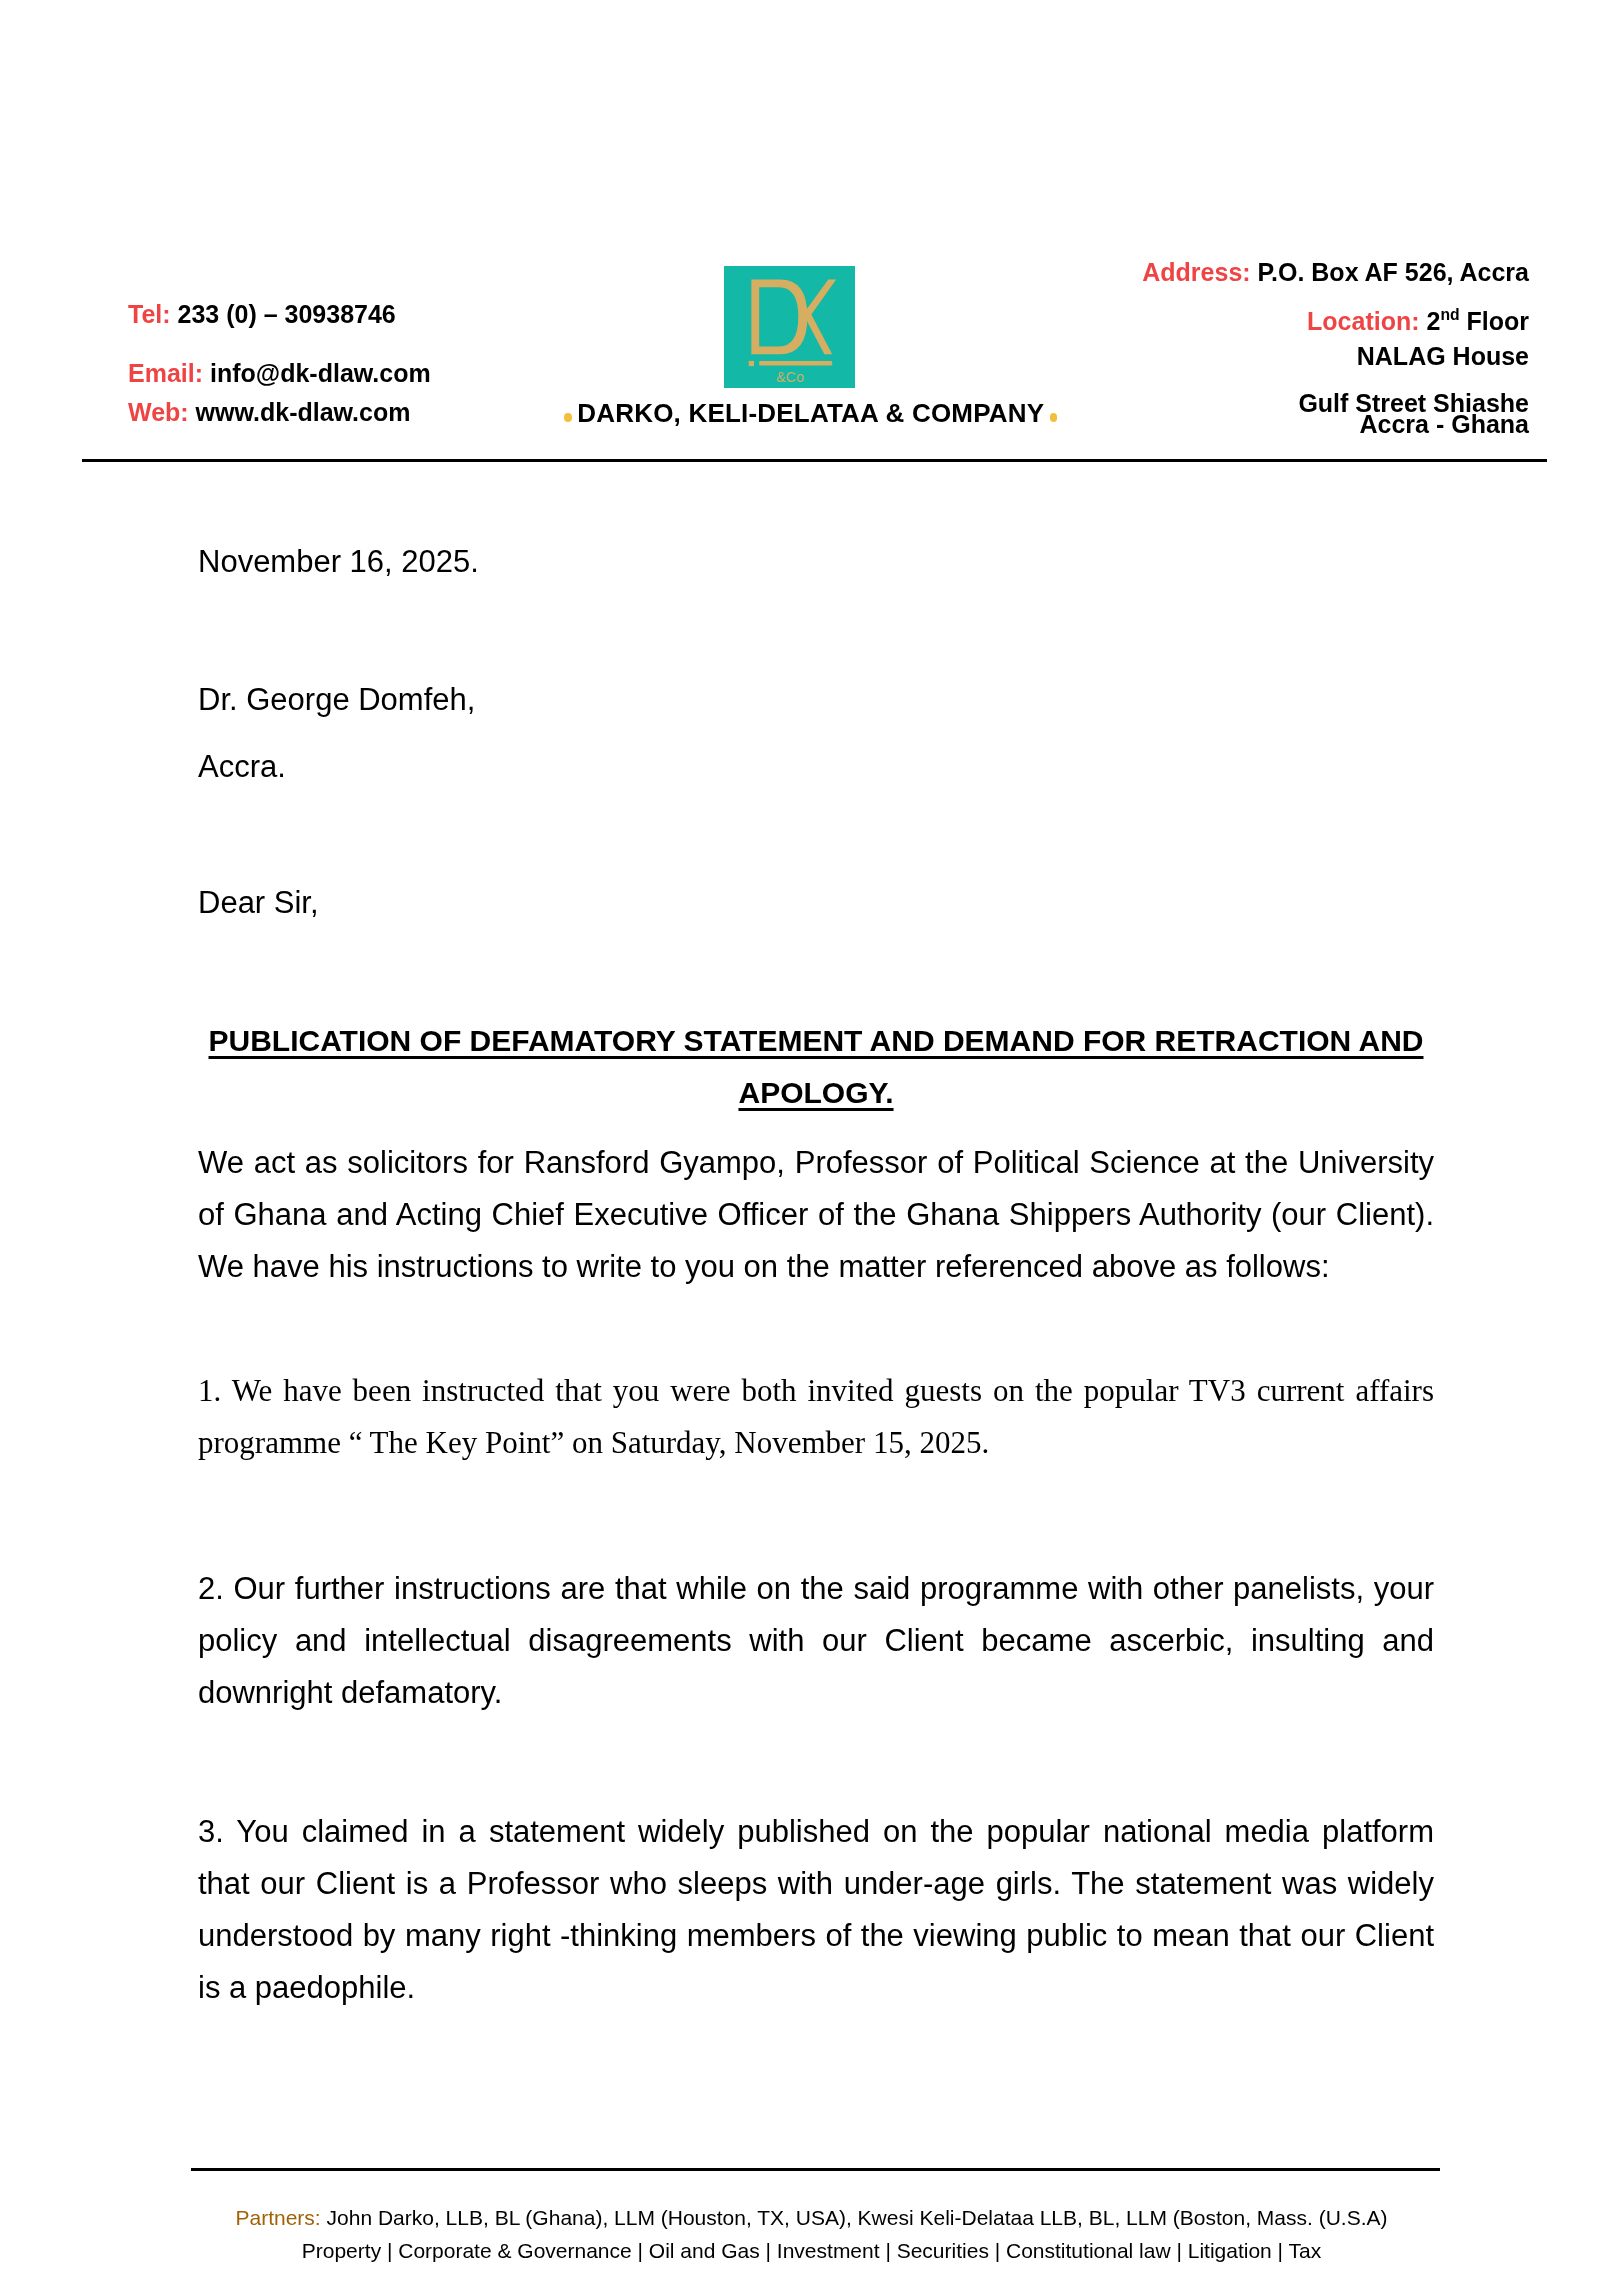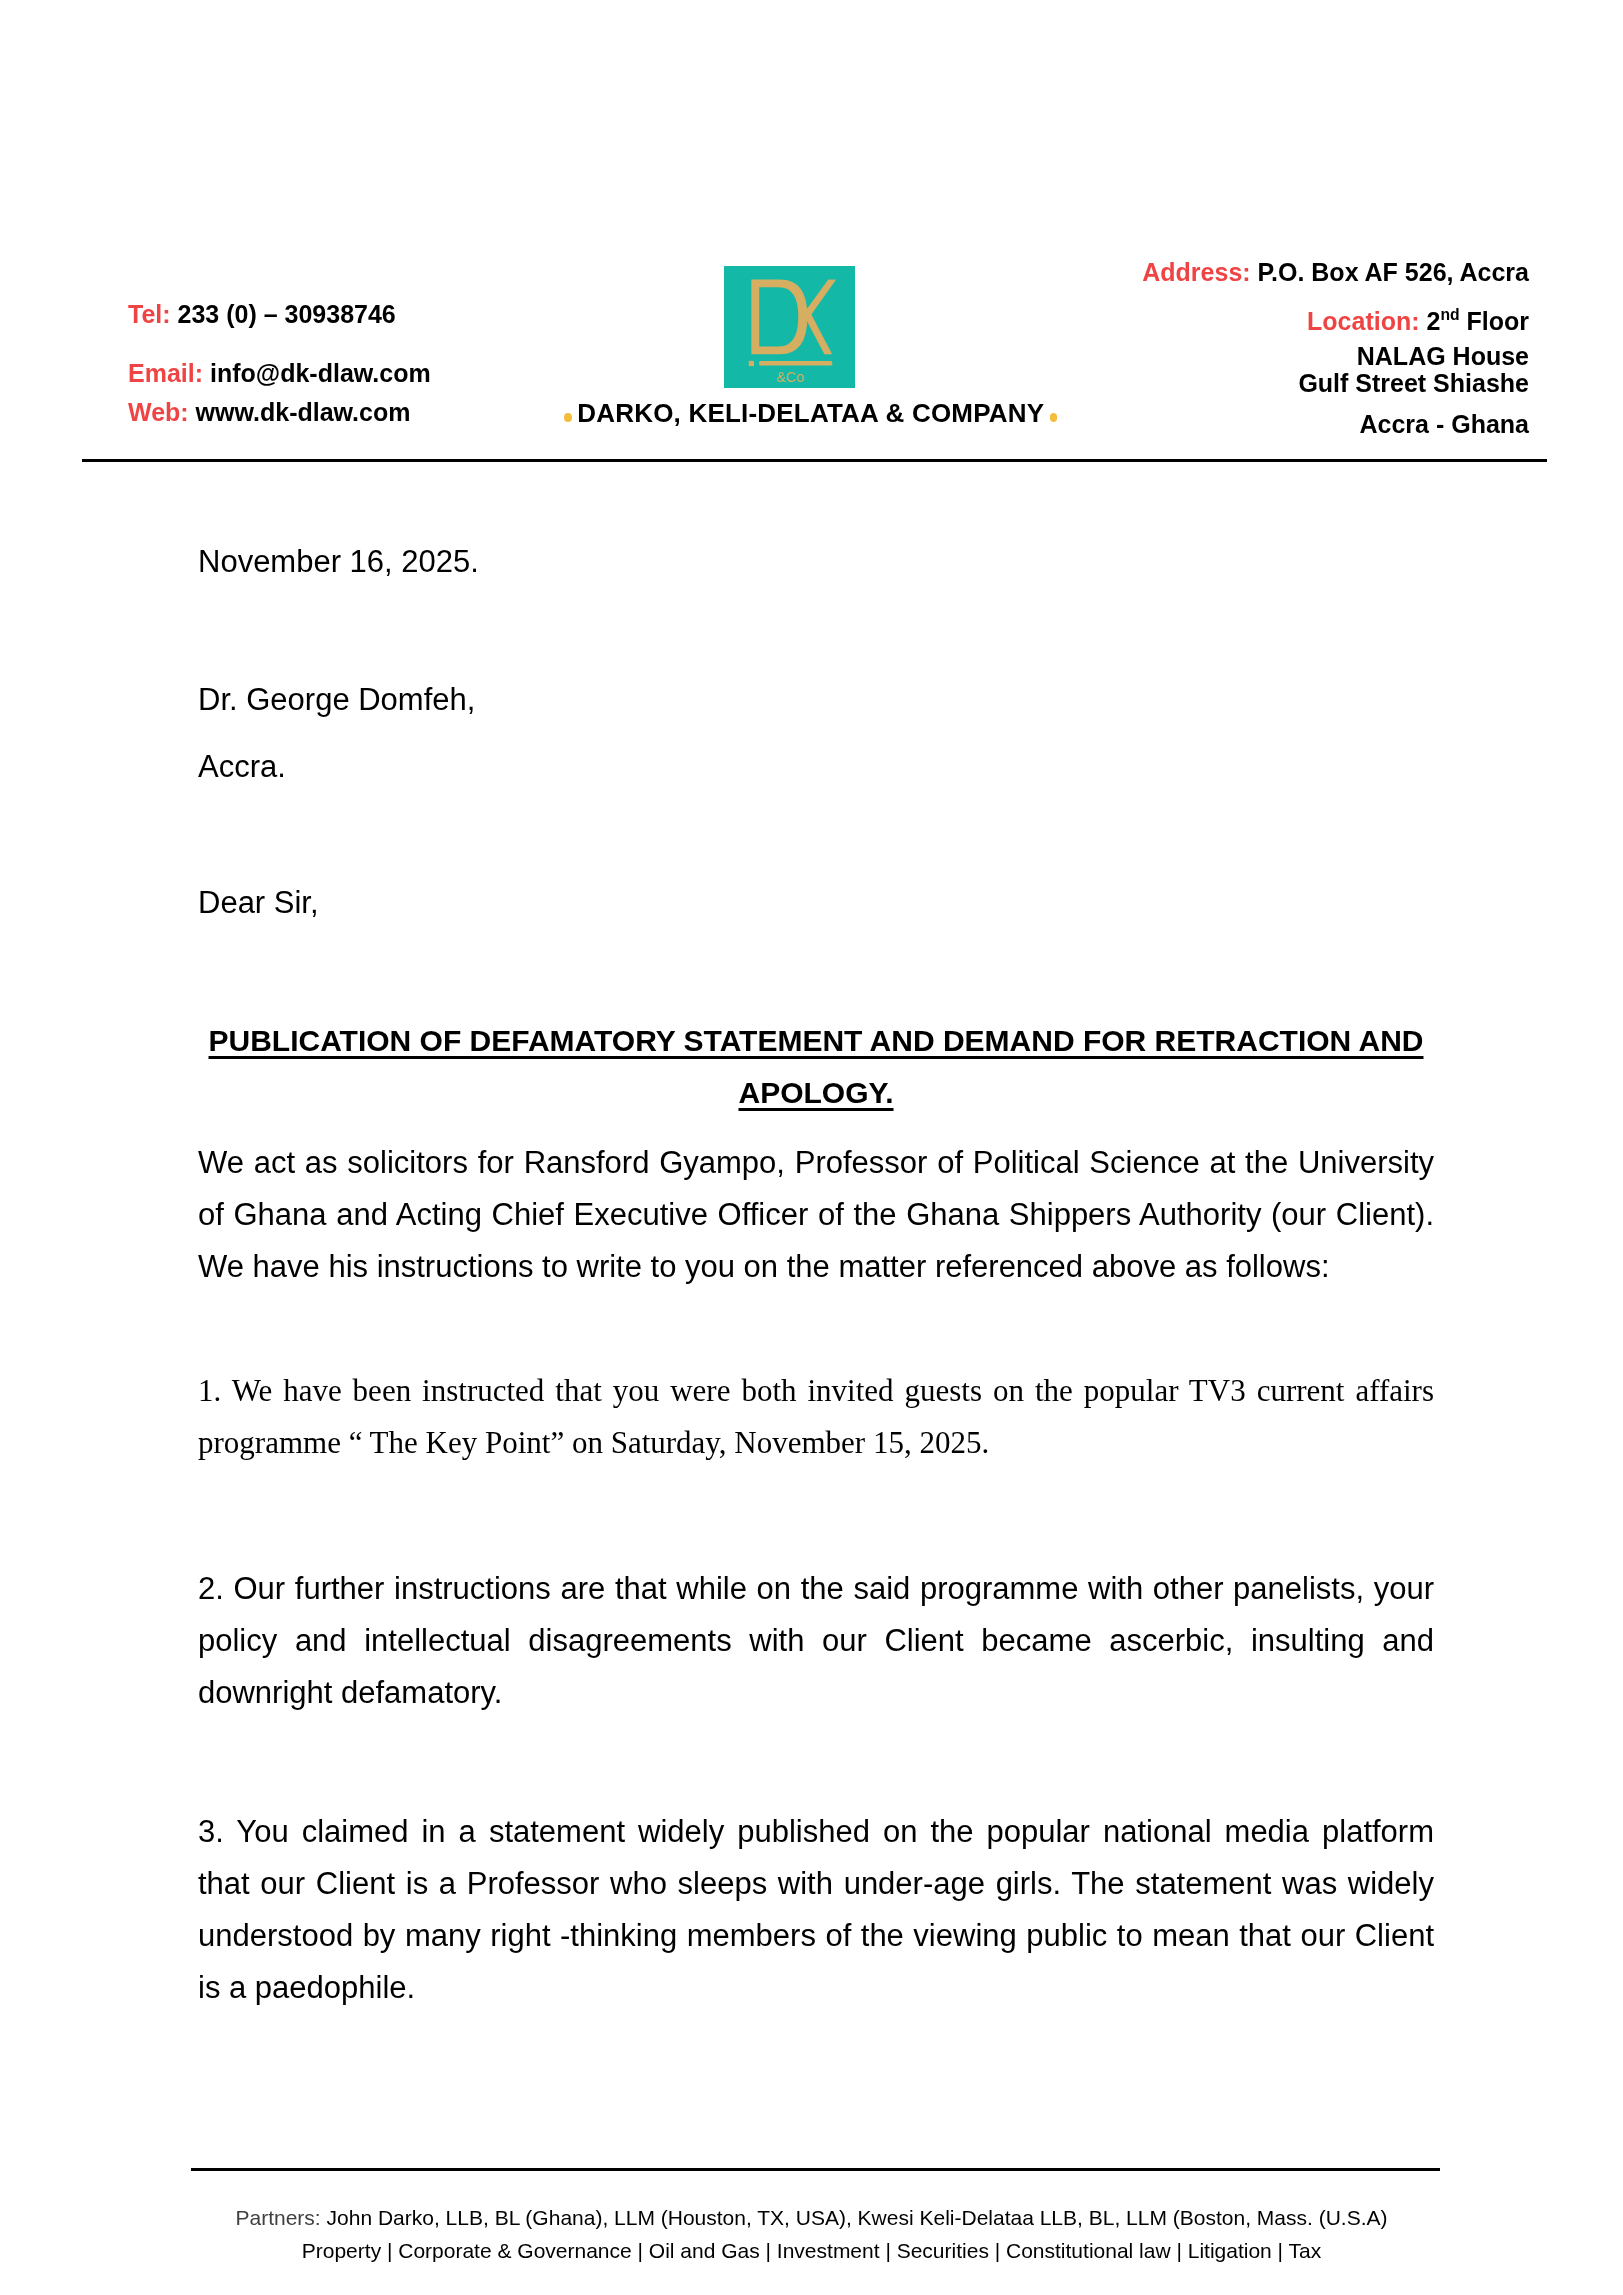--- a/index.html
+++ b/index.html
@@ -19,21 +19,21 @@
     .logo svg { display: block; }
     .firm-name { position: absolute; left: 559px; top: 400px; font-size: 26px; font-weight: bold; white-space: nowrap; line-height: 1; letter-spacing: 0.2px; }
     .dot { display: inline-block; width: 7.9px; height: 8.5px; border-radius: 50%; background: #f5bd3c; vertical-align: middle; margin: 0 5.2px; position: relative; top: 2.6px; }
 
     
     .hdr-right { position: absolute; right: 94px; top: 260px; text-align: right; font-size: 25px; font-weight: bold; line-height: 1; }
     .hdr-right .row { position: absolute; right: 0; white-space: nowrap; }
     .hdr-right .r-addr { top: 0; }
     .hdr-right .r-loc { top: 48px; }
     .hdr-right .r-l2 { top: 84px; }
-    .hdr-right .r-l3 { top: 111px; }
+    .hdr-right .r-l3 { top: 131px; }
     .hdr-right .r-l4 { top: 152px; }
     .hdr-right sup { font-size: 15.7px; position: relative; top: -1.3px; }
 
     .hdr-rule { position: absolute; left: 82px; top: 459px; width: 1465px; height: 2.6px; background: #000; }
 
     
     .body { position: absolute; left: 198px; width: 1236px; font-size: 31px; line-height: 52px; }
     .date { top: 536px; }
     .recip1 { top: 674px; }
     .recip2 { top: 741px; }
@@ -44,21 +44,21 @@
     .p1 { top: 1365px; font-family: Liberation Serif, serif; }
     .p2 { top: 1563px; }
     .p3 { top: 1806px; }
     .body p { margin: 0; }
 
     
     .foot-rule { position: absolute; left: 191px; top: 2168px; width: 1249px; height: 2.6px; background: #000; }
     .footer { position: absolute; left: 0; width: 1623px; text-align: center; font-size: 21px; line-height: 1; white-space: nowrap; }
     .f1 { top: 2207px; }
     .f2 { top: 2240px; }
-    .footer .partners-label { color: #404040; }
+    .footer .partners-label { color: #a16207; }
   </style>
 </head>
 <body>
 
 <div class="hdr-left">
   <div class="row r-tel">
     <span class="gold">Tel:</span><span> 233 (0) – 30938746</span>
   </div>
   <div class="row r-email">
     <span class="gold">Email:</span><span> info@dk-dlaw.com</span>

